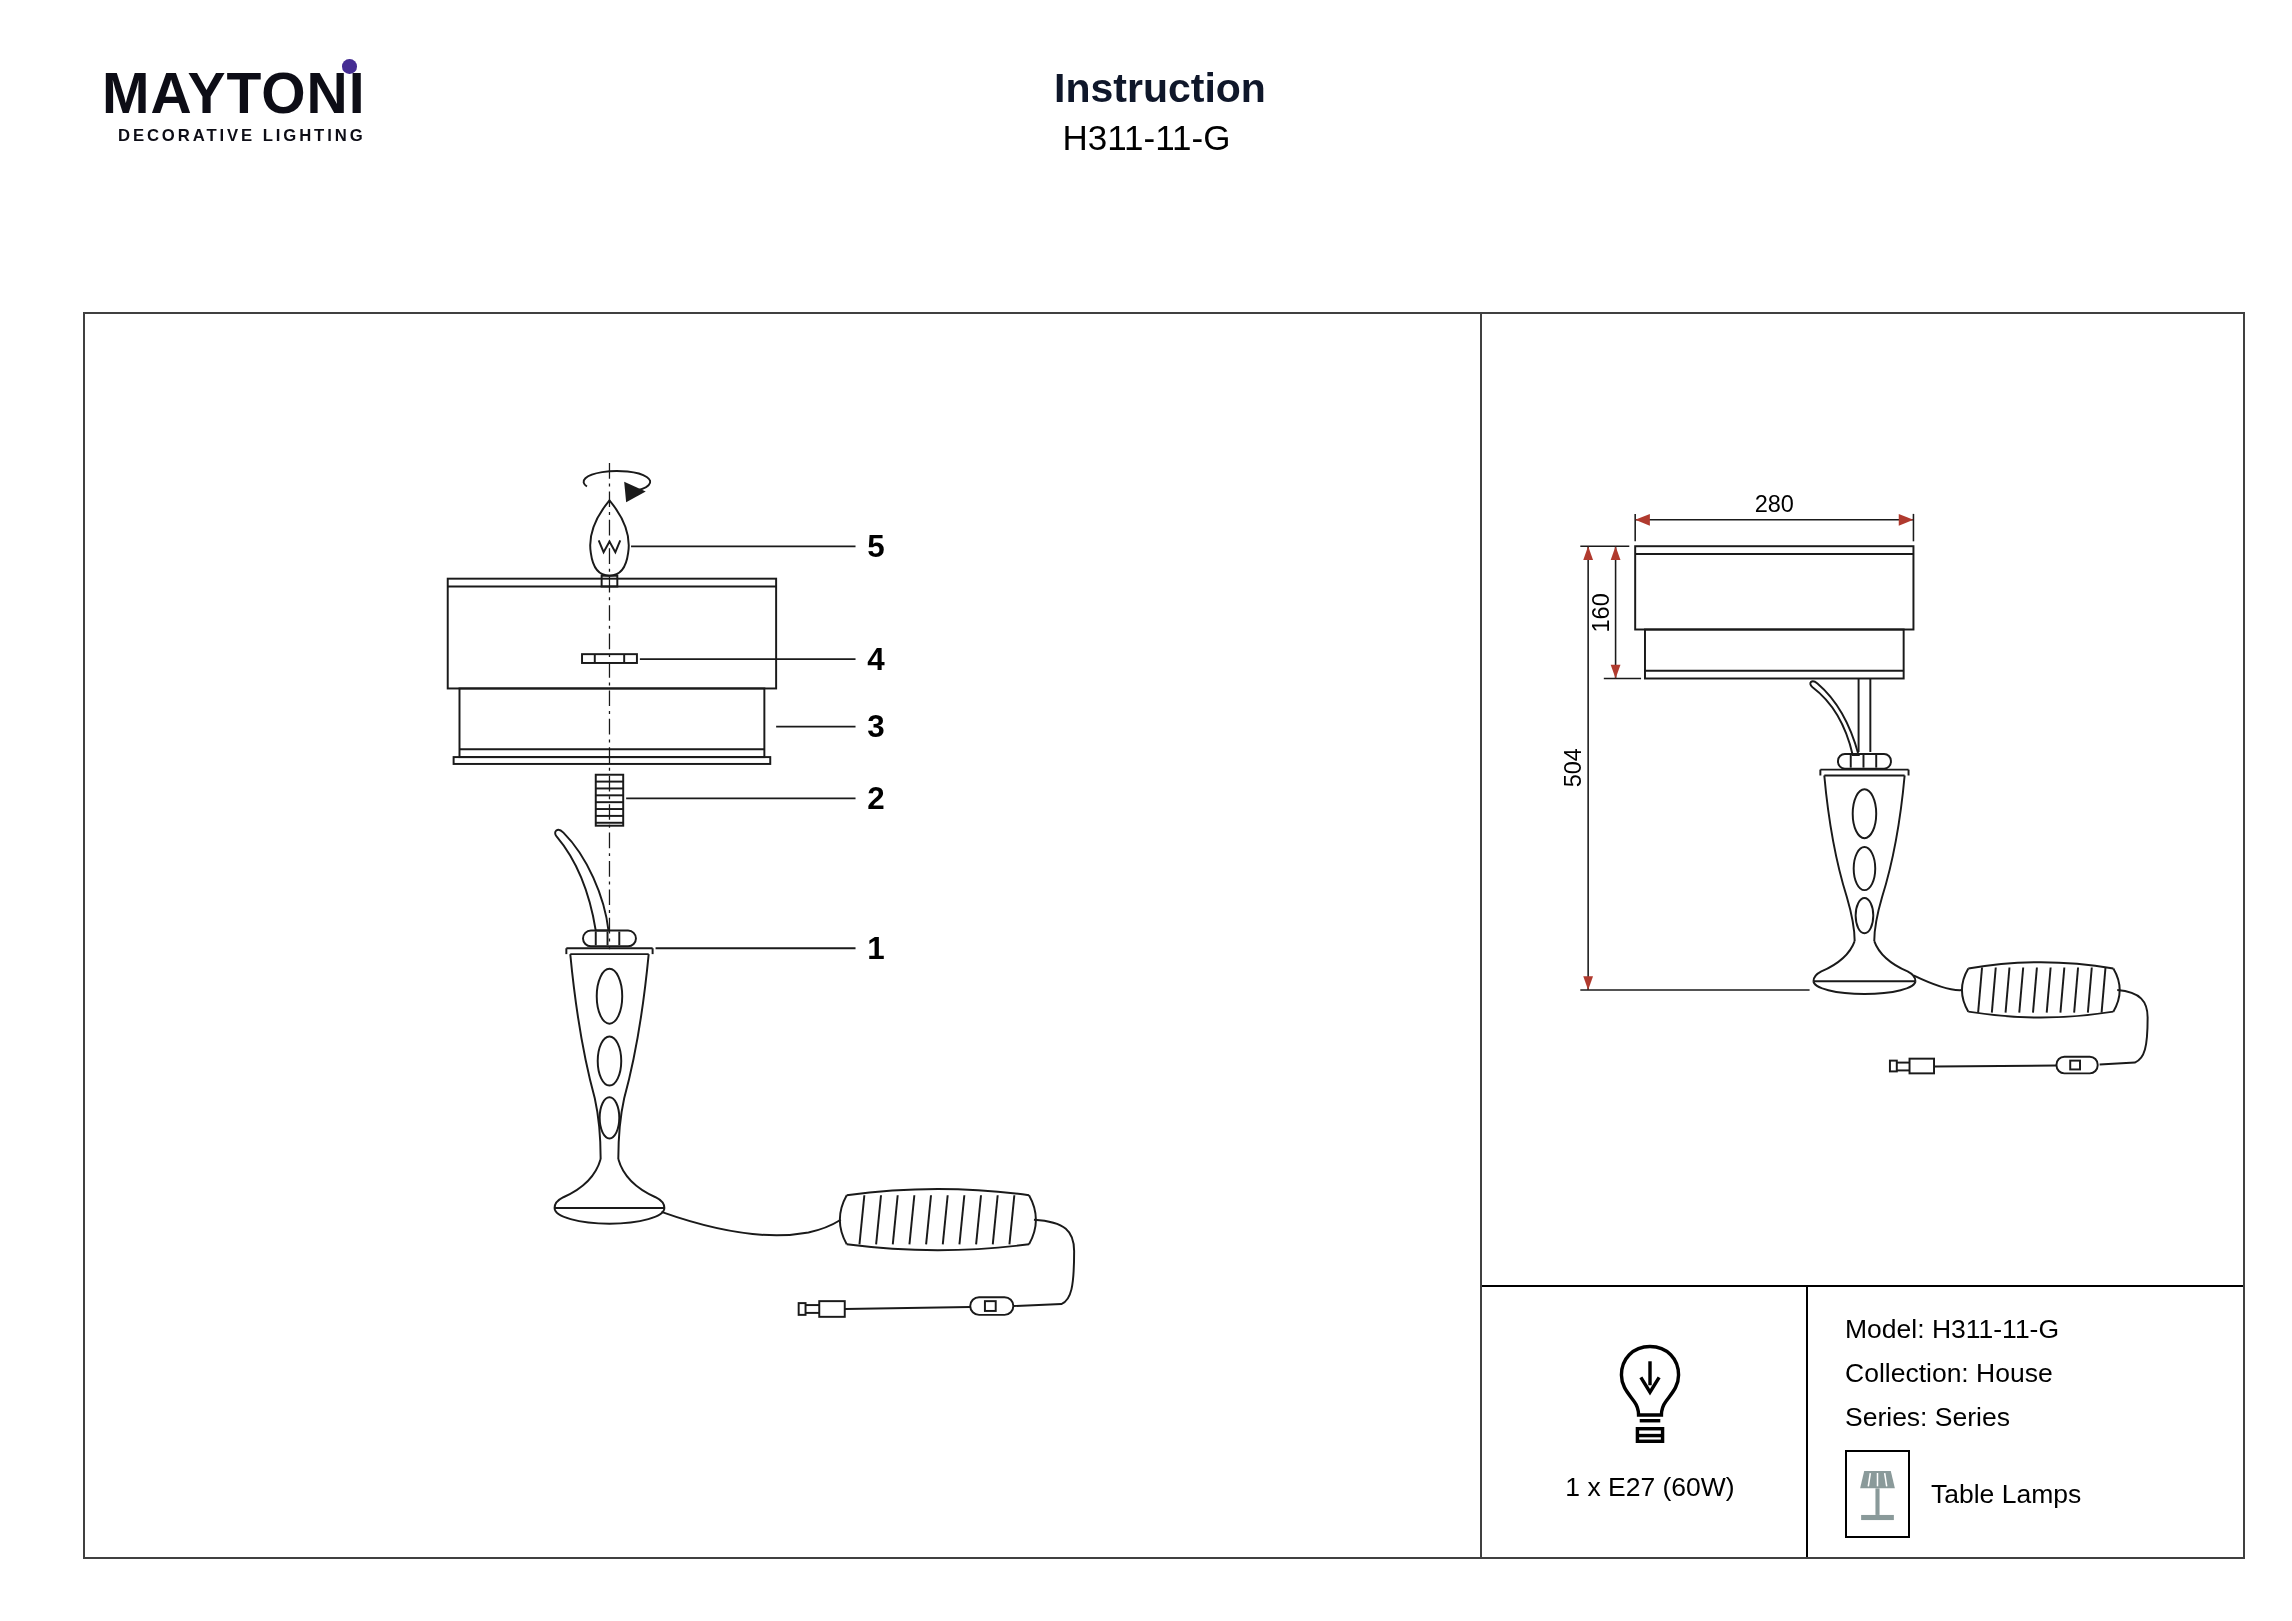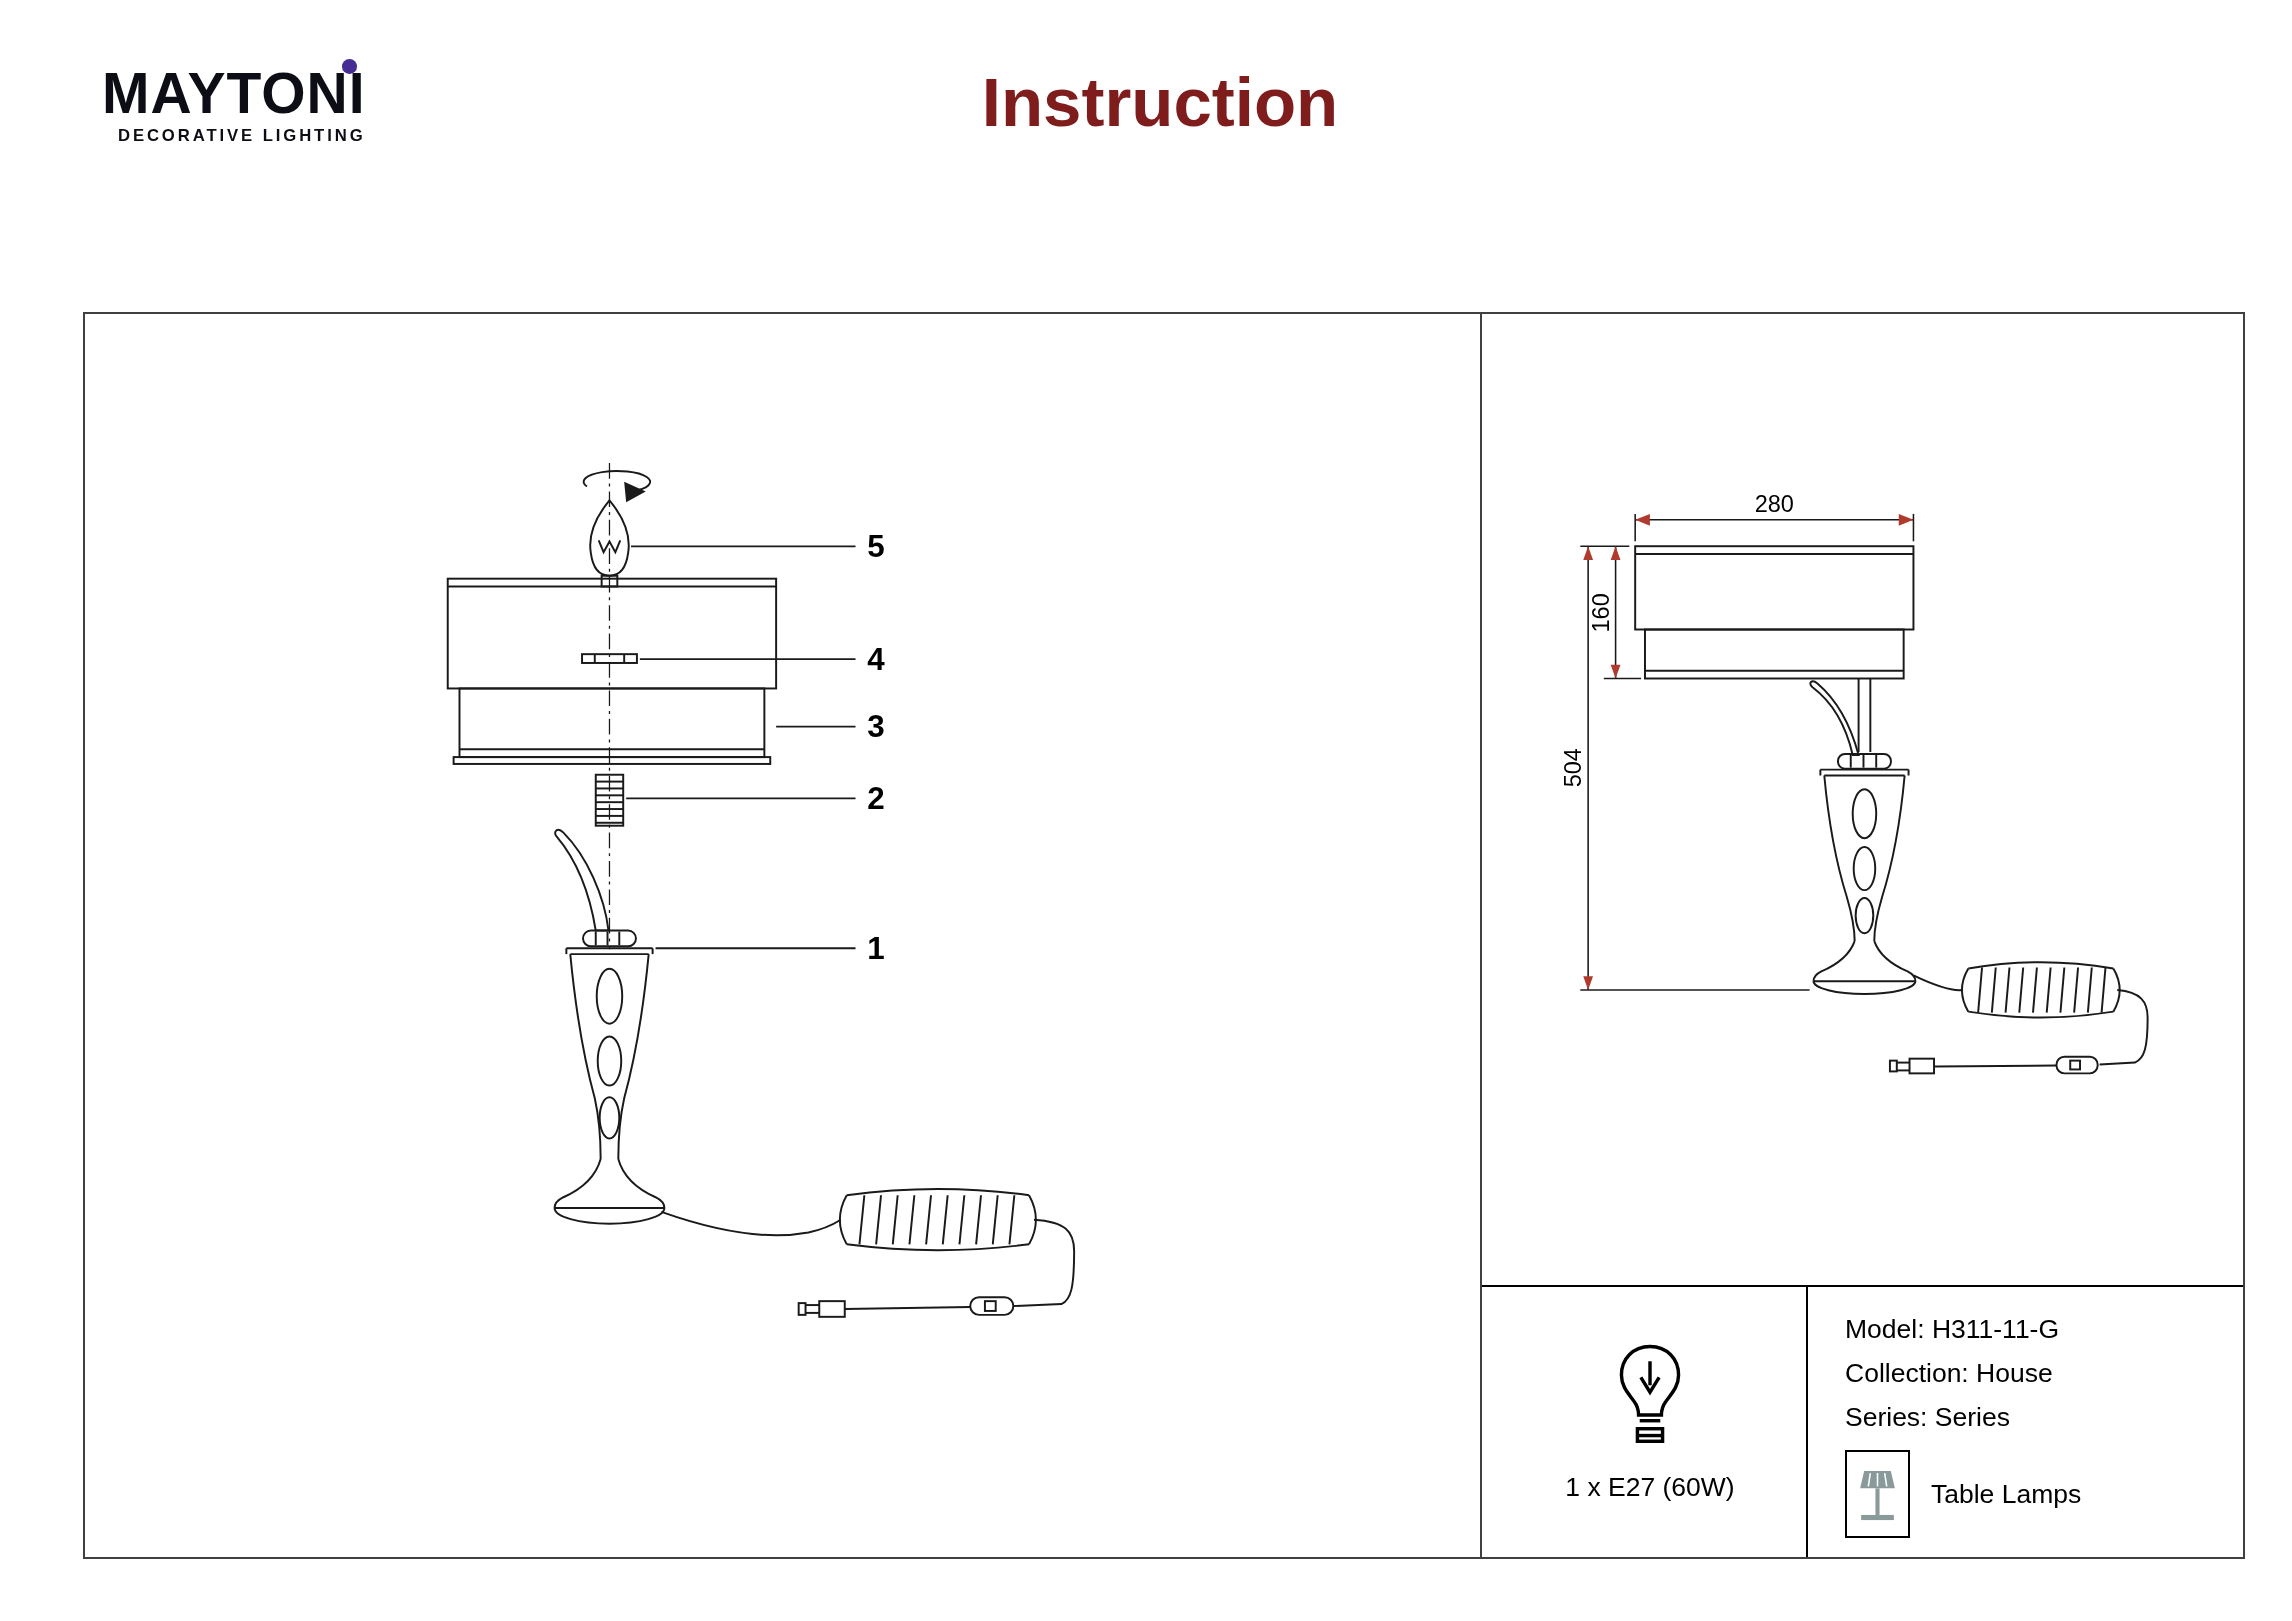--- a/index.html
+++ b/index.html
@@ -6,21 +6,21 @@
   html,body { background:#ffffff; }
   body { font-family:"Liberation Sans", sans-serif; color:#111; }
   .page { position:relative; width:2293px; height:1621px; background:#fff; overflow:hidden; }
 
   
   .logo { position:absolute; left:86px; top:65px;margin-left:16px; }
   .logo-text { position:relative; font-size:57px; font-weight:bold; letter-spacing:1px; color:#0d0d16; line-height:1; }
   .logo-dot { position:absolute; top:-5.9px; right:8.8px; width:14.7px; height:14.7px; border-radius:50%; background:#452d93; }
   .logo-tagline { font-size:16.7px; font-weight:bold; letter-spacing:2.9px; color:#0d0d16; text-align:right; margin-top:3.9px; }
   .title-block { position:absolute; left:0; width:100%; top:67px; text-align:center; }
-  .title { font-size:69px; font-weight:bold; color:#7f1d1d; line-height:1.05;margin-left:27px; }
+  .title { font-size:41px; font-weight:bold; color:#0f172a; line-height:1.05;margin-left:27px; }
   .model { font-size:35px; color:#000; margin-top:7.8px; }
 
   
   .panel { position:absolute; top:312px; border:2px solid #404040; background:#fff; }
   .panel-left { left:83px; width:1399px; height:1247px; }
   .panel-right { left:1482px; width:763px; height:1247px; border-left:none; display:flex; flex-direction:column; }
   .panel-left svg { display:block; width:1395px; height:1243px; }
   .right-drawing { flex:1; }
   .right-drawing svg { display:block; width:761px; height:971px; }
 
@@ -44,20 +44,21 @@
 <div class="page">
 
   <div class="logo">
     <div class="logo-text">MAYTONI</div>
     <div class="logo-dot"></div>
     <div class="logo-tagline">DECORATIVE LIGHTING</div>
   </div>
 
   <div class="title-block">
     <div class="title">Instruction</div>
+    <div class="model">H311-11-G</div>
   </div>
 
   <div class="panel panel-left">
     <svg viewBox="0 0 1423 1268">
       <g stroke="#1a1a1a" stroke-width="2" fill="none">
 
         <line x1="535" y1="152" x2="535" y2="648" stroke-dasharray="16 5 3 5" stroke-width="1.3"></line>
 
         <g>
           <path d="M512 176 A 34 11 0 1 1 558 181"></path>

